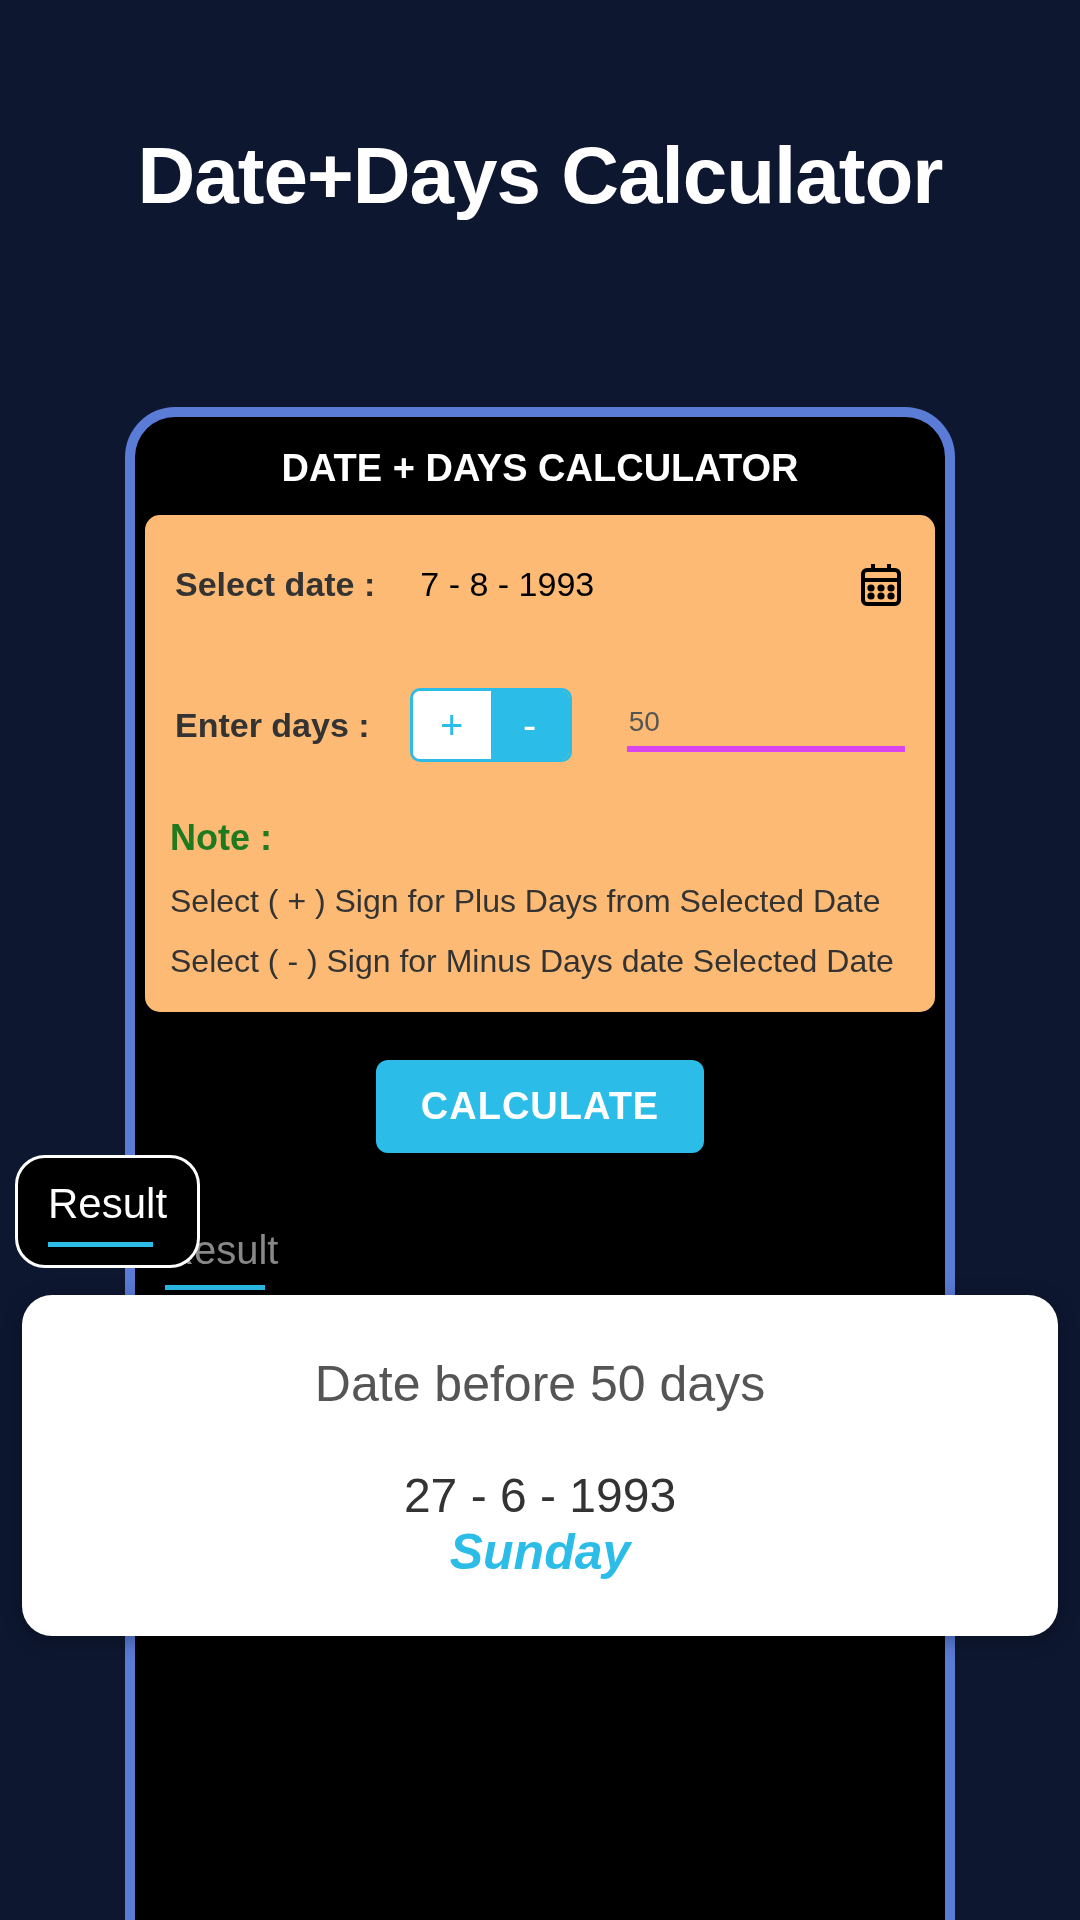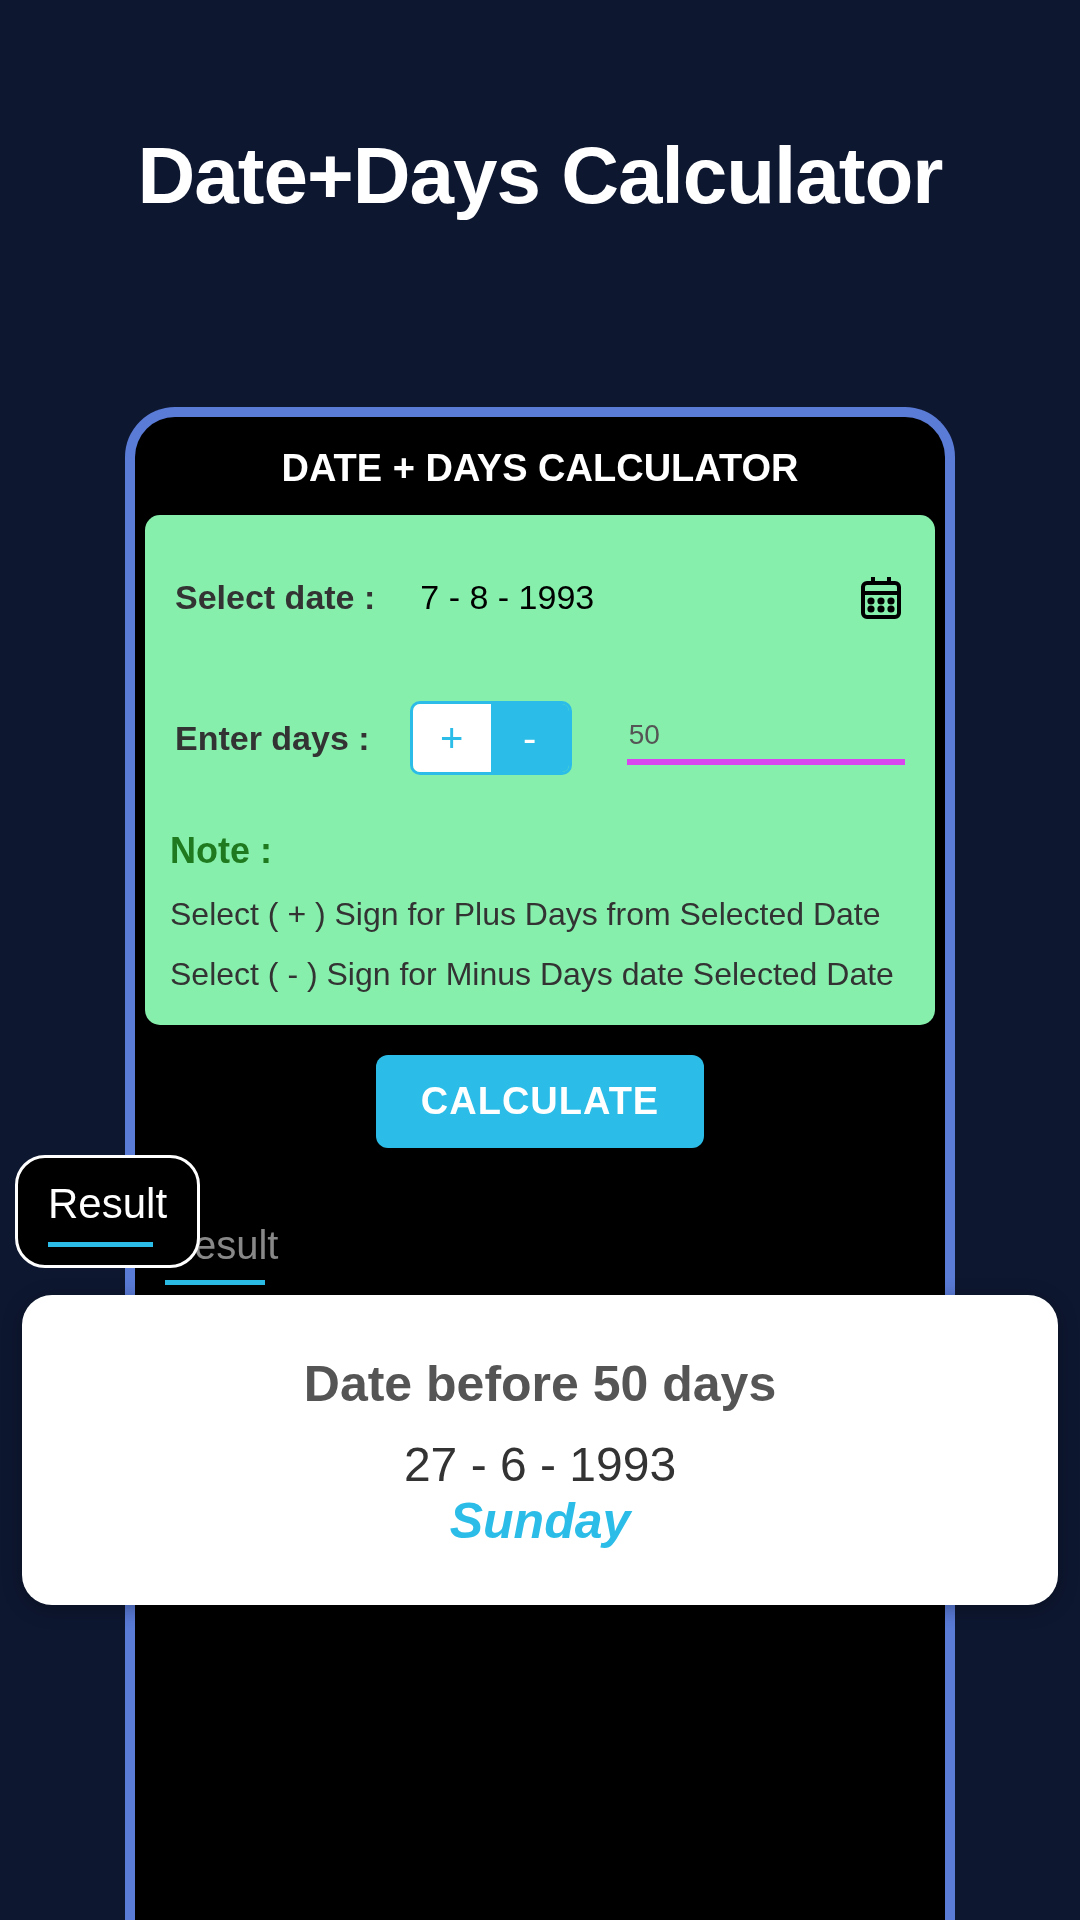--- a/index.html
+++ b/index.html
@@ -34,24 +34,24 @@
   overflow: hidden;
 }
 .app-header {
   color: #fff;
   font-size: 38px;
   font-weight: 700;
   text-align: center;
   padding: 30px 0 25px;
 }
 .input-card {
-  background: #86efac;
+  background: #fdba74;
   margin: 0 10px;
   border-radius: 15px;
-  padding: 58px 25px 30px;
+  padding: 45px 25px 30px;
 }
 .date-row {
   display: flex;
   align-items: center;
   justify-content: space-between;
   padding: 0 5px;
 }
 .date-left {
   display: flex;
   gap: 45px;
@@ -139,21 +139,21 @@
 }
 .calc-btn {
   background: #2bbde7;
   color: #fff;
   font-size: 38px;
   font-weight: 700;
   padding: 25px 45px;
   border: none;
   border-radius: 12px;
   display: block;
-  margin: 30px auto 0;
+  margin: 48px auto 0;
   cursor: pointer;
   letter-spacing: 1px;
 }
 .result-label-bg {
   color: #888;
   font-size: 40px;
   font-weight: 500;
   margin: 75px 0 0 30px;
 }
 .result-underline-bg {
@@ -197,28 +197,28 @@
   background: #fff;
   border-radius: 30px;
   padding: 60px 30px 55px;
   text-align: center;
   z-index: 5;
   box-shadow: 0 4px 20px rgba(0,0,0,0.3);
 }
 .result-title {
   color: #555;
   font-size: 50px;
-  font-weight: 700;
+  font-weight: 400;
   text-align: center;
 }
 .result-date {
   color: #333;
   font-size: 48px;
   font-weight: 500;
-  margin-top: 24px;
+  margin-top: 55px;
 }
 .result-day {
   color: #2bbde7;
   font-size: 50px;
   font-weight: 700;
   font-style: italic;
 }
 </style>
 </head>
 <body>

